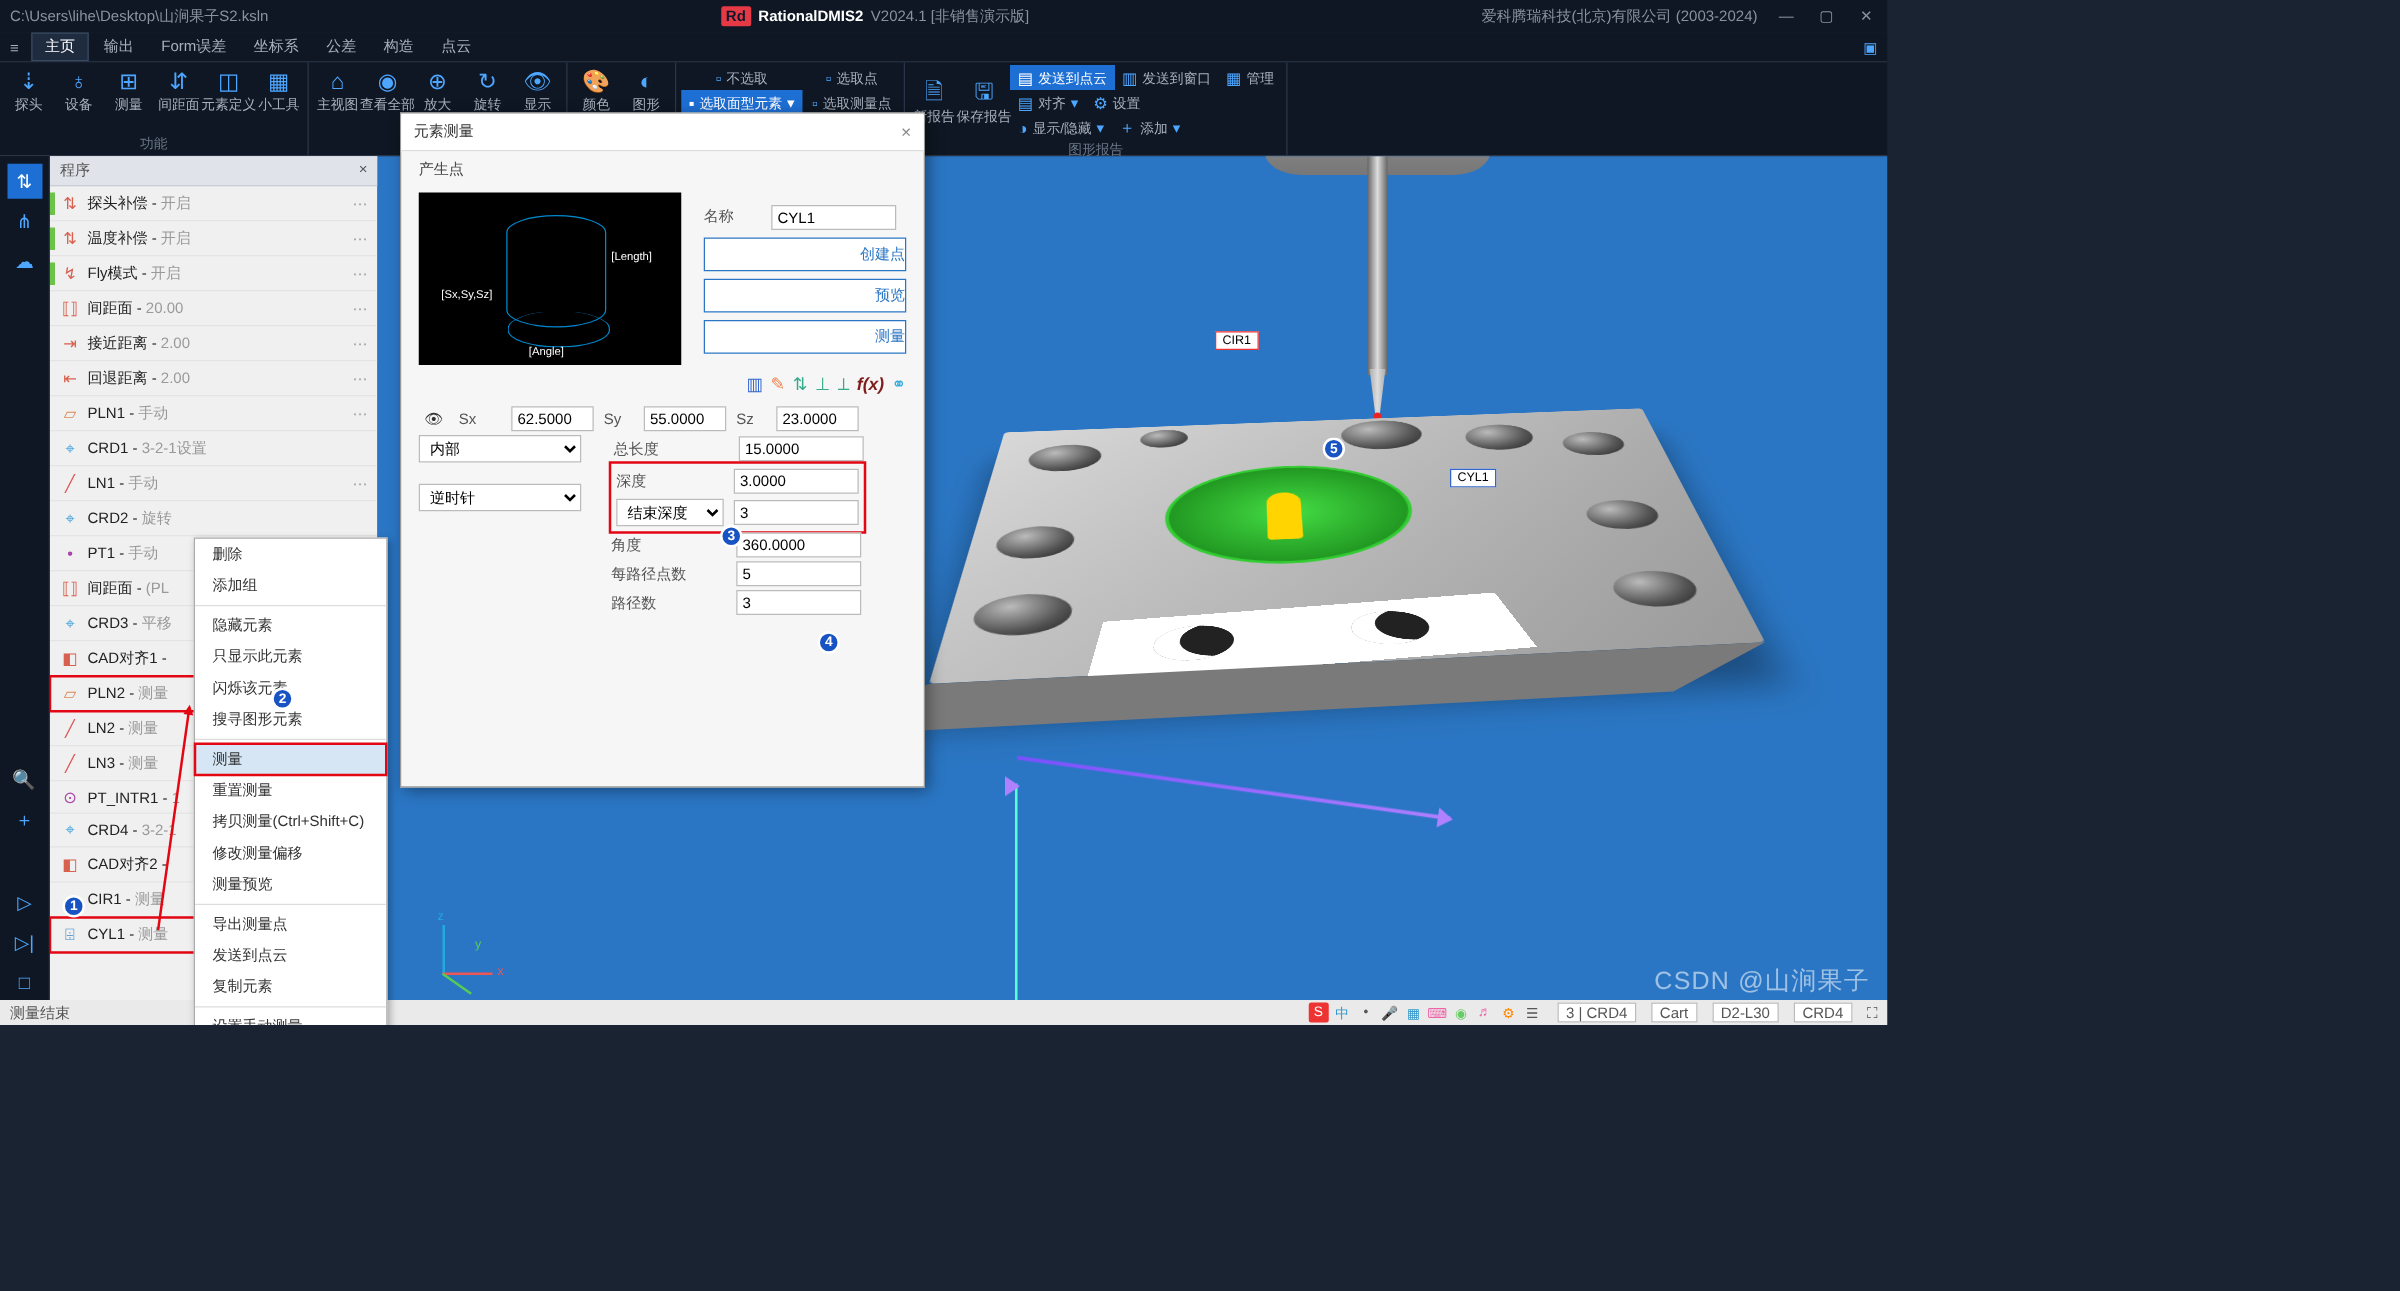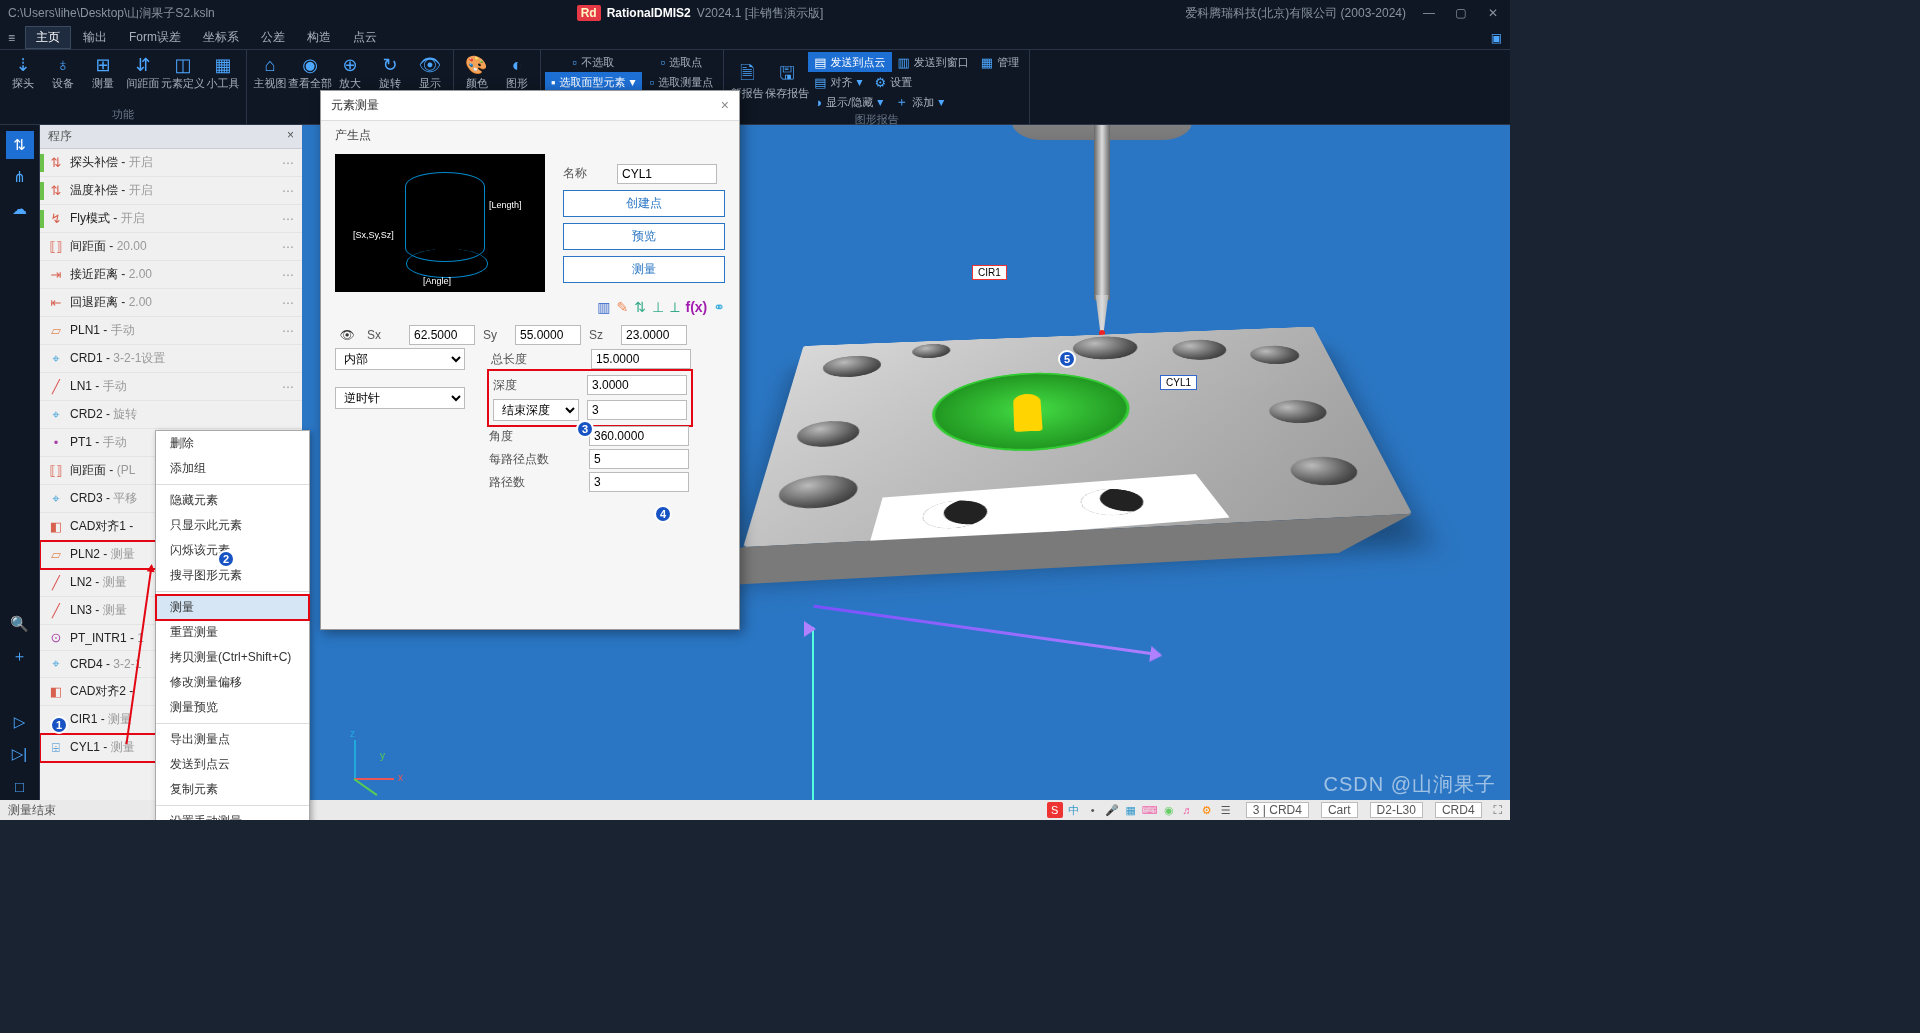--- a/index.html
+++ b/index.html
@@ -1,21 +1,21 @@
 <!DOCTYPE html>
 <html><head>
 <meta charset="utf-8">
 <style>
 * { margin: 0; padding: 0; box-sizing: border-box; font-family: "Microsoft YaHei", sans-serif; font-size: 12px; }
 body { background: #1a2332; color: #d0d0d0; width: 1510px; height: 820px; overflow: hidden; position: relative; }
 
 .titlebar { height: 26px; background: #0e1723; display: flex; align-items: center; padding: 0 8px; color: #8a92a0; }
 .titlebar .path { flex: 0 0 auto; }
 .titlebar .center { flex: 1; text-align: center; display: flex; align-items: center; justify-content: center; gap: 6px; }
-.titlebar .logo { background: #e63946; color: #fef9c3; padding: 1px 4px; border-radius: 2px; font-weight: bold; }
+.titlebar .logo { background: #e63946; color: #0f172a; padding: 1px 4px; border-radius: 2px; font-weight: bold; }
 .titlebar .right { flex: 0 0 auto; display: flex; align-items: center; gap: 14px; }
 .titlebar .winbtn { width: 18px; text-align: center; cursor: pointer; }
 
 .menubar { height: 24px; background: #0e1723; display: flex; align-items: center; padding: 0 8px; gap: 2px; border-bottom: 1px solid #2a3648; }
 .menubar .menuitem { padding: 2px 10px; color: #a8b0bc; cursor: pointer; }
 .menubar .menuitem.active { background: #1f2c40; color: #fff; border: 1px solid #3a4a60; }
 .menubar .ham { margin-right: 8px; color: #a8b0bc; }
 
 .ribbon { height: 75px; background: #0e1723; display: flex; border-bottom: 1px solid #2a3648; }
 .rgroup { border-right: 1px solid #2a3648; display: flex; flex-direction: column; justify-content: space-between; padding: 2px 4px 0 4px; }
@@ -85,21 +85,21 @@
 .dlg-sub { padding: 6px 14px; color:#444; }
 .dlg-body { padding: 4px 14px; display:flex; flex-direction:column; gap:3px; }
 .dlg-row { display:flex; align-items:center; gap:8px; }
 .preview { width: 210px; height: 138px; background:#000; position:relative; color:#5c5; font-size:10px; }
 .pv-cyl { position:absolute; left:70px; top:18px; width:80px; height:90px; border:1px solid #08c; border-radius:40px/14px; }
 .pv-cyl::before { content:""; position:absolute; left:0; top:76px; width:80px; height:28px; border:1px solid #08c; border-radius:40px/14px; border-top:none;}
 .pvlbl { position:absolute; color:#fff; font-size:9px; }
 .rightcol { flex:1; display:flex; flex-direction:column; gap:6px; padding-left:10px; }
 .rightcol .frow { display:flex; align-items:center; gap:8px; }
 .rightcol .flbl { width:46px; color:#555; }
-.pbtn { border:1px solid #2a76c4; background:#fff; color:#2a76c4; padding:4px 0; text-align:center; cursor:pointer; }
+.pbtn { border:1px solid #2a76c4; background:#fff; color:#2a76c4; padding:4px 0; text-align:right; cursor:pointer; }
 .pbtn:first-child { }
 input.inp, select.sel { border:1px solid #bbb; padding:2px 4px; width:66px; background:#fff; }
 input.inp.wide { width: 100px; }
 .toolicons { display:flex; gap:6px; justify-content:flex-end; padding: 4px 0 6px 0; }
 .toolicons span { color:#3a8; cursor:pointer; font-size:14px; }
 .glabel { color:#555; text-align:left; }
 .redbox { outline:2px solid #e30613; outline-offset:2px; padding:2px;align-items:flex-end; }
 
 .statusbar { position:absolute; left:0; bottom:0; right:0; height:20px; background:#eaeaea; color:#555; display:flex; align-items:center; padding:0 8px; font-size:11px; justify-content:space-between; z-index:5;}
 .statusbar .right { display:flex; align-items:center; gap:12px; }
@@ -506,21 +506,21 @@
         <div class="pbtn">预览</div>
         <div class="pbtn">测量</div>
       </div>
     </div>
     <div class="toolicons">
       <span style="color:#36c">▥</span>
       <span style="color:#e85">✎</span>
       <span>⇅</span>
       <span>⊥</span>
       <span>⟂</span>
-      <span style="color:#a21caf;font-weight:bold">f(x)</span>
+      <span style="color:#7f1d1d;font-style:italic;font-weight:bold">f(x)</span>
       <span style="color:#3ad">⚭</span>
     </div>
 
     <div class="dlg-row">
       <span style="width:24px;text-align:center">👁</span>
       <span class="glabel" style="width:34px">Sx</span>
       <input class="inp" value="62.5000" style="">
       <span class="glabel" style="width:24px">Sy</span>
       <input class="inp" value="55.0000" style="">
       <span class="glabel" style="width:24px">Sz</span>

